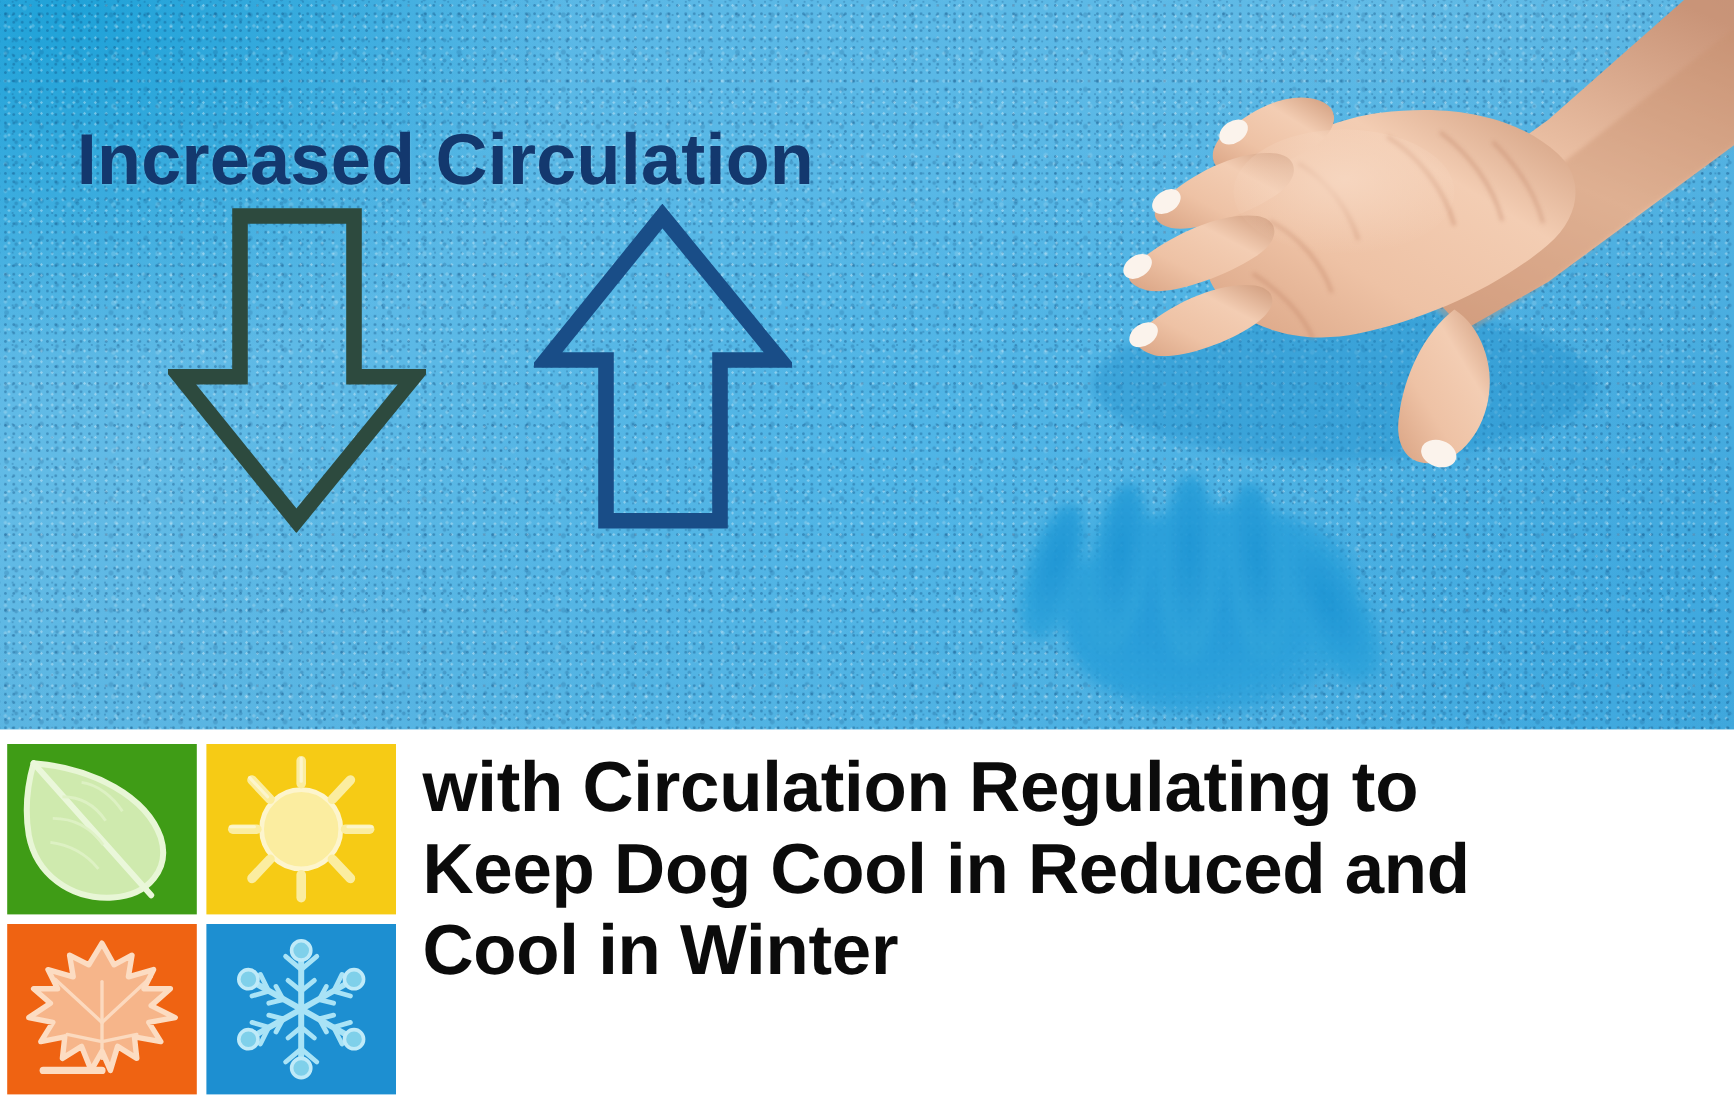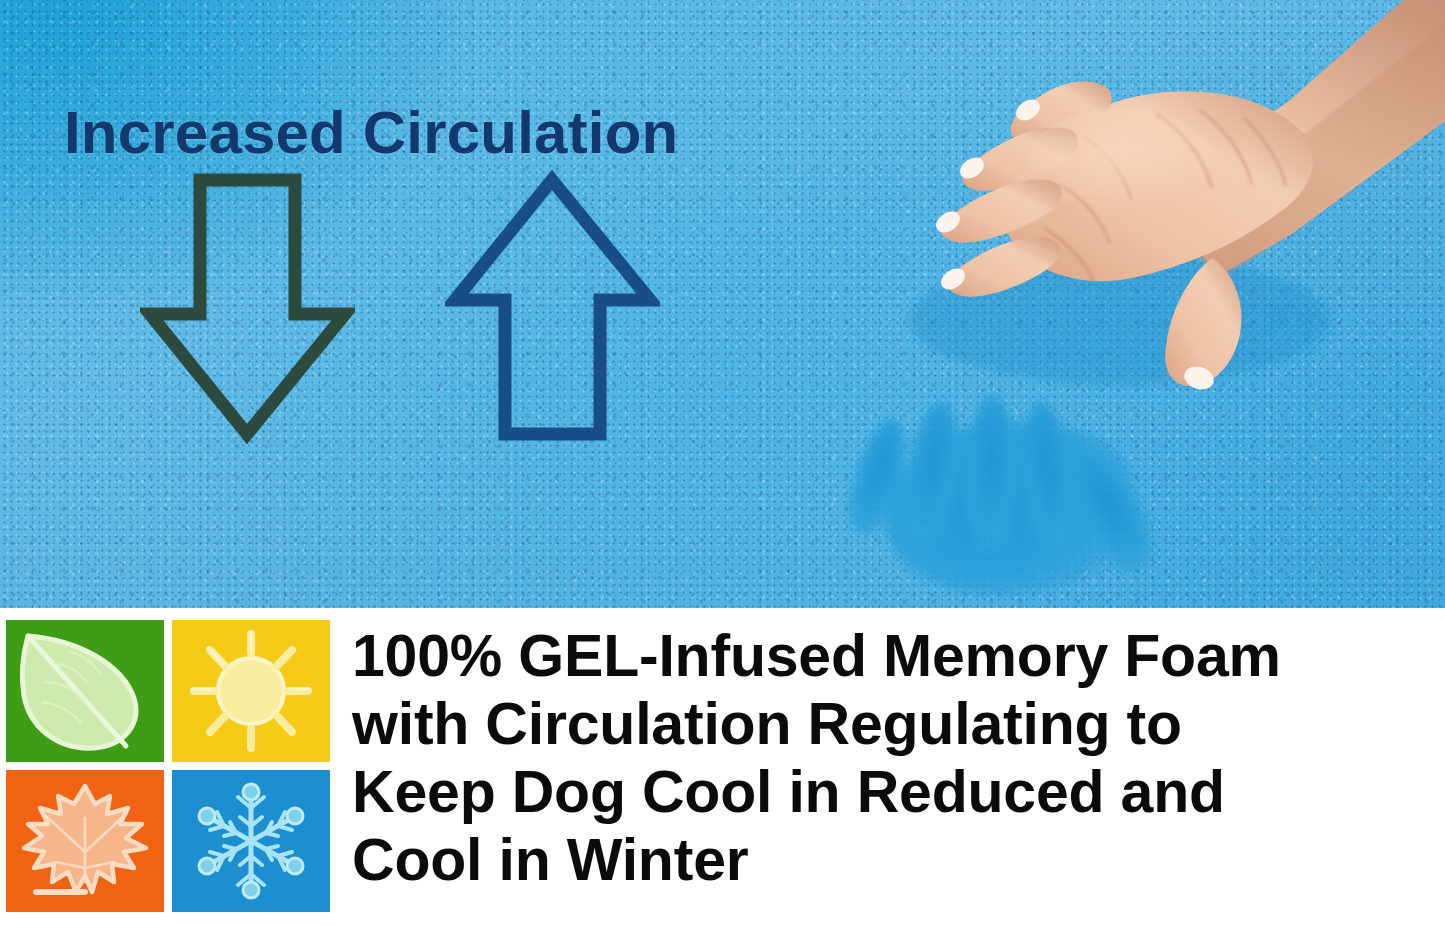--- a/index.html
+++ b/index.html
@@ -339,20 +339,19 @@
             <circle cx="35" cy="46" r="8"></circle>
             <circle cx="123" cy="96" r="8"></circle>
             <circle cx="35" cy="96" r="8"></circle>
             <circle cx="123" cy="46" r="8"></circle>
           </g>
         </svg>
       </div>
     </div>
 
     <div id="marketing-copy">
-      <span class="copy-line">100% GEL-Infused Memory Foam</span>
       <span class="copy-line">with Circulation Regulating to</span>
       <span class="copy-line">Keep Dog Cool in Reduced and</span>
       <span class="copy-line">Cool in Winter</span>
     </div>
 
   </div>
 </div>
 
 </body></html>

